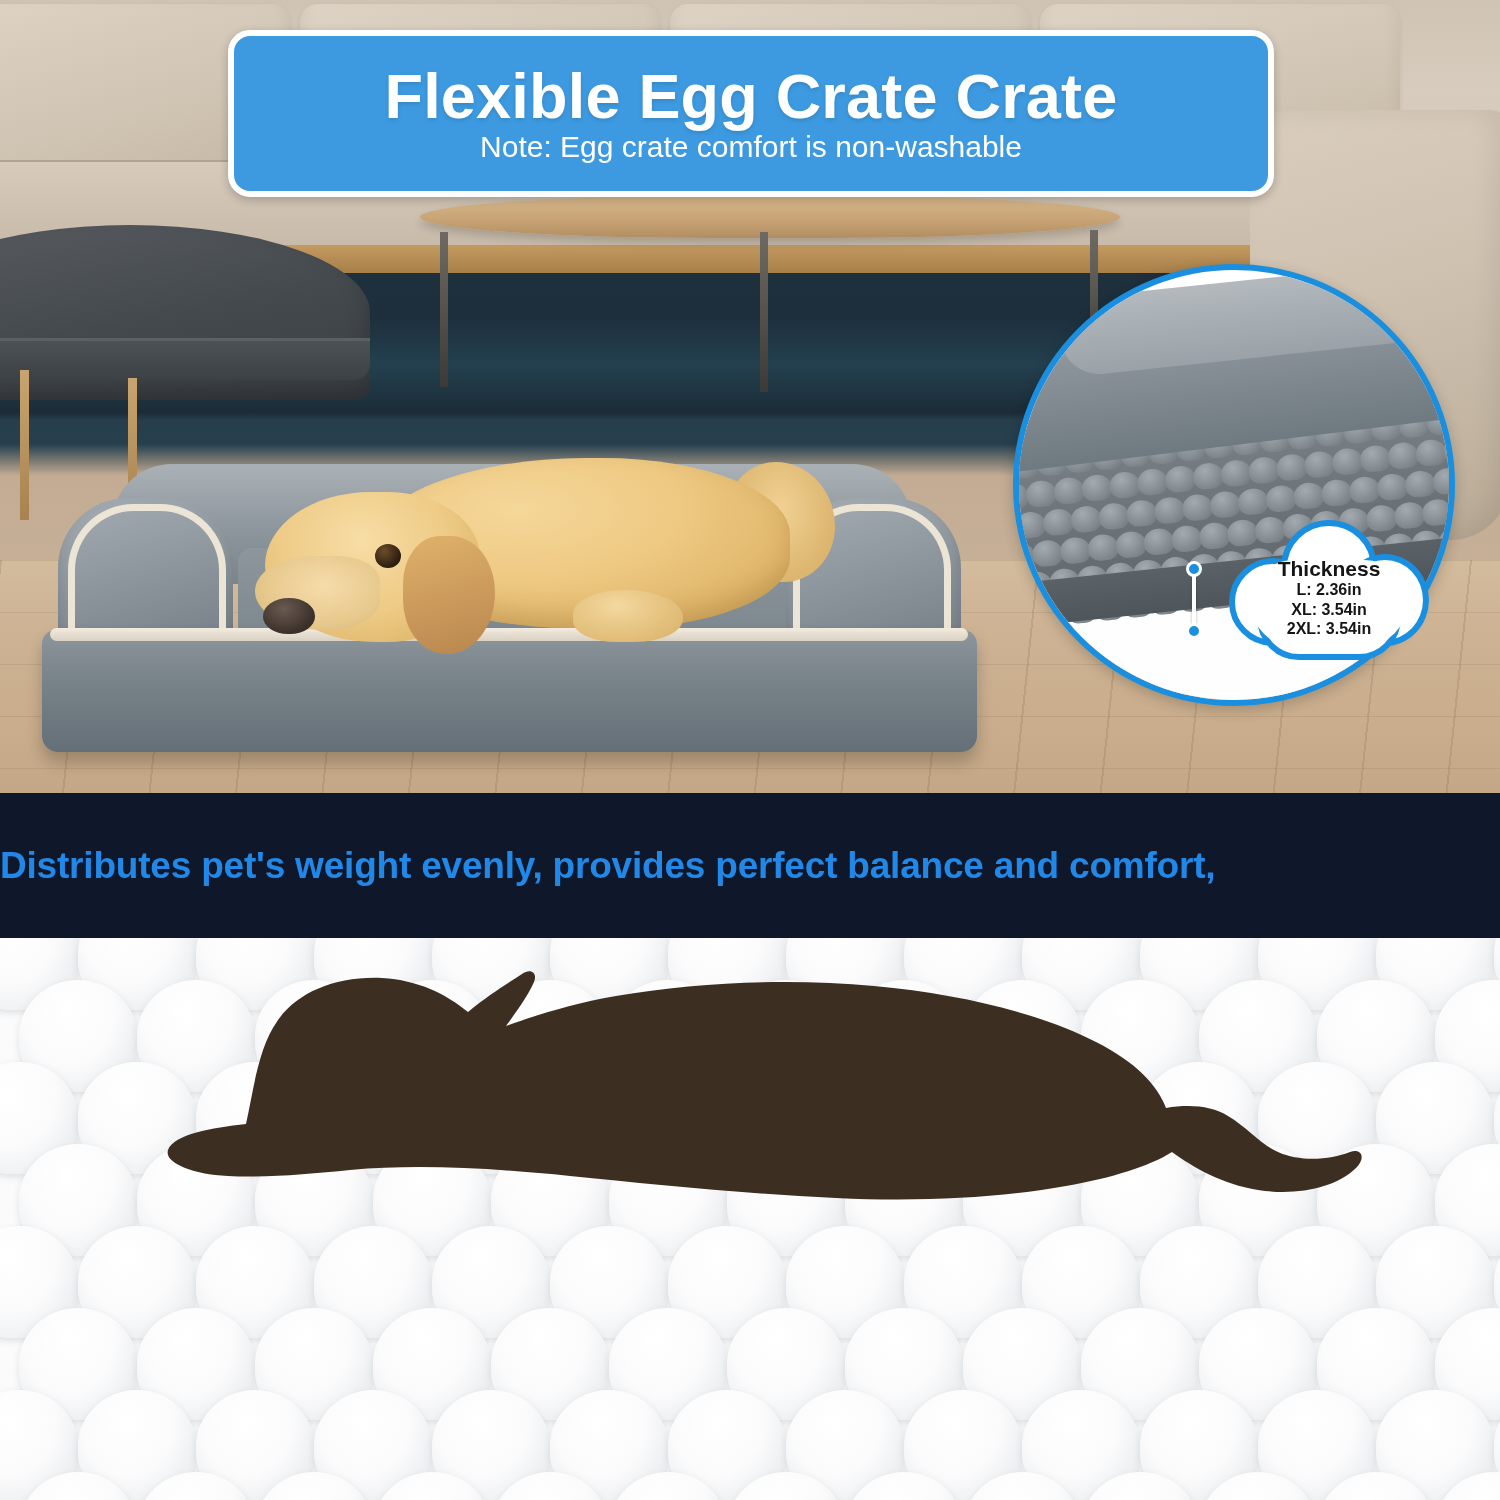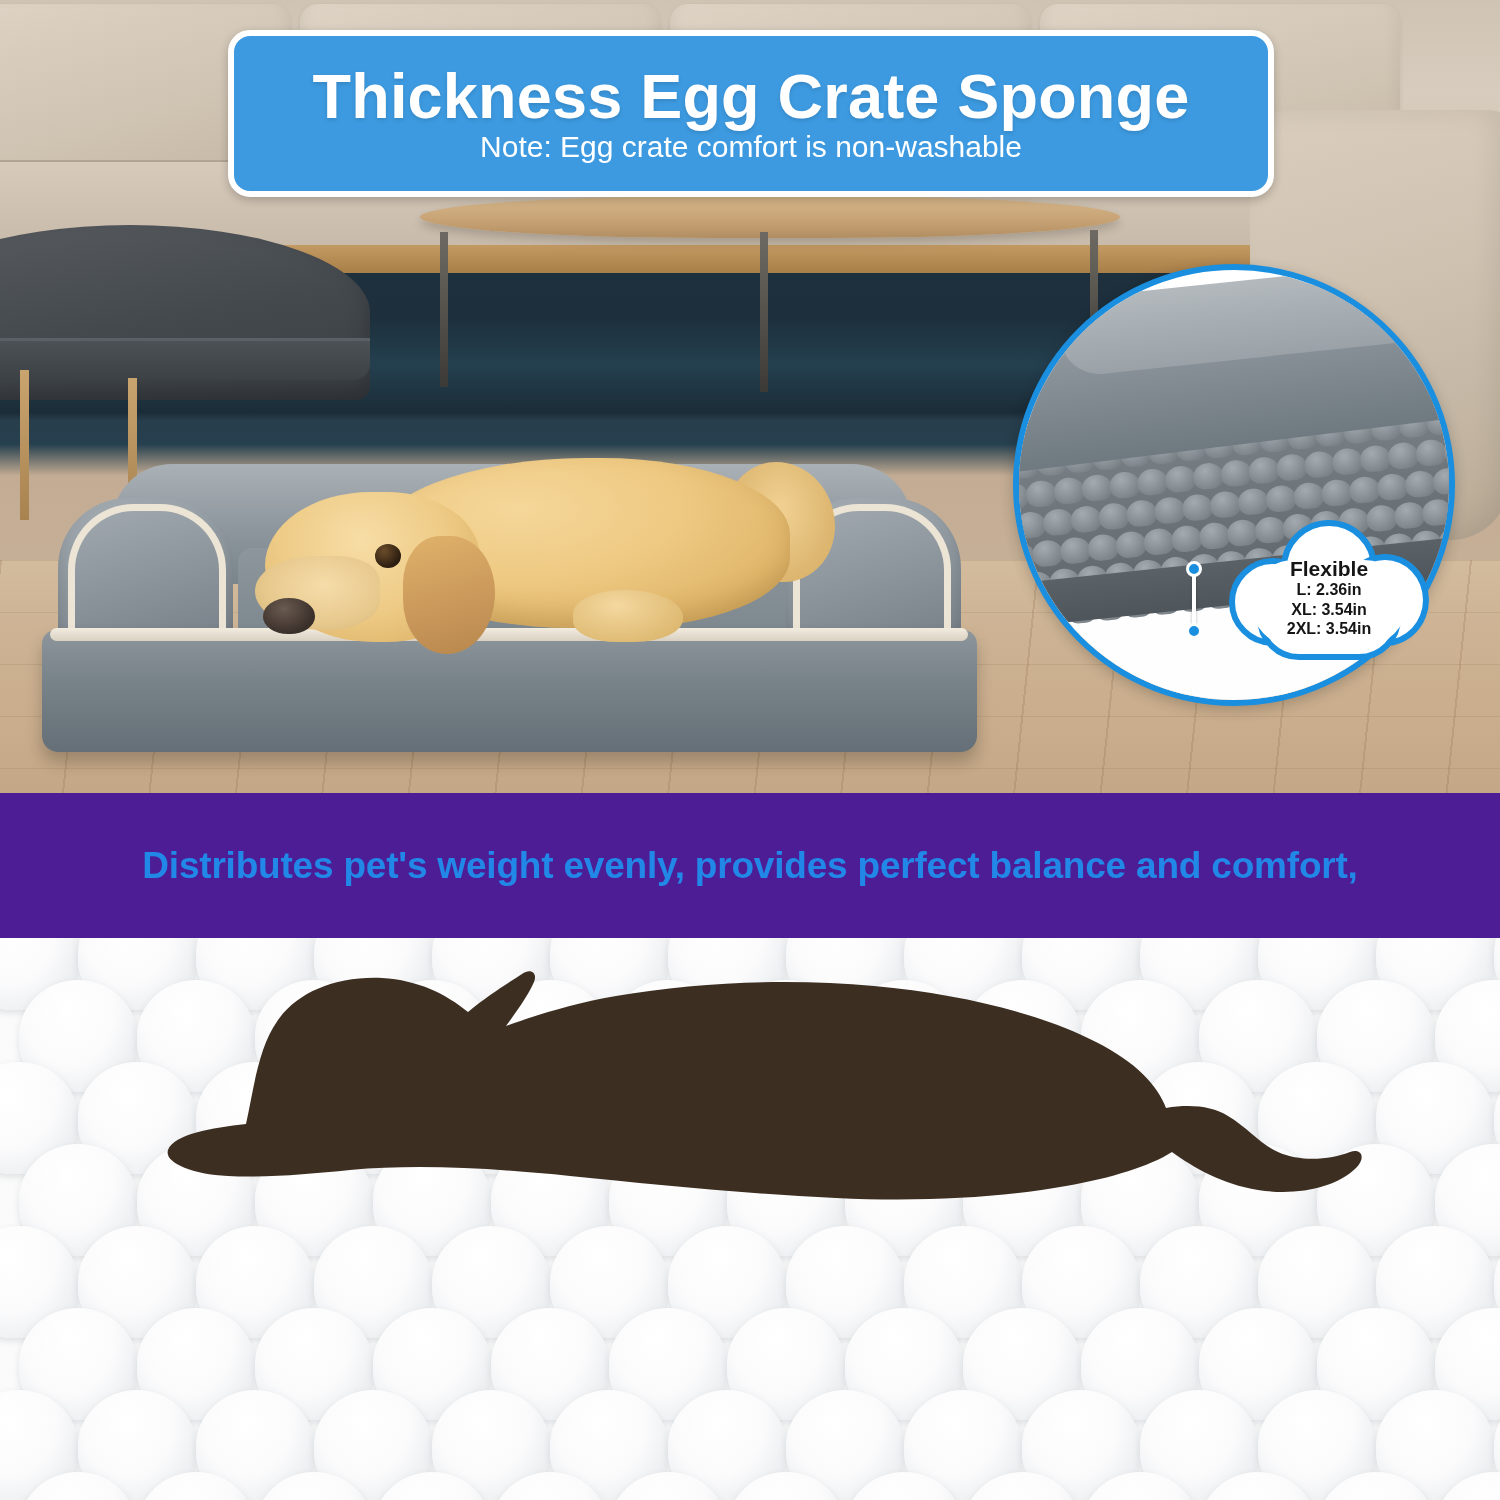--- a/index.html
+++ b/index.html
@@ -151,22 +151,22 @@
   .cloud { position:absolute; left:1229px; top:520px; width:200px; height:146px; }
   .cloud-lobe { position:absolute; border-radius:50%; background:#ffffff; border:6px solid #1a8fe0; }
   .cloud-text { position:absolute; inset:0; z-index:4;
       display:flex; flex-direction:column; align-items:center; justify-content:center; gap:3px;
       padding-top:10px; }
   .cloud-title { font-size:21px; font-weight:bold; color:#151515; line-height:1; }
   .cloud-line { font-size:16px; font-weight:bold; color:#151515; line-height:1.05; }
 
   
   .caption-band { position:absolute; left:0; top:793px; width:1500px; height:145px;
-      background:#4c1d95; display:flex; flex-direction:row; align-items:center;
-      justify-content:center; gap:6px; }
+      background:#0f172a; display:flex; flex-direction:row; align-items:center;
+      justify-content:space-between; gap:6px; }
   .caption-line { color:#2288e8; font-size:37px; font-weight:bold; line-height:1.12;
       white-space:nowrap; letter-spacing:-.2px; }
 
   
   .diagram { position:absolute; left:0; top:938px; width:1500px; height:562px; overflow:hidden;
       background:#fbfbfb; }
   .bump-layer { position:absolute; inset:0; }
   .bump-layer i { position:absolute; width:118px; height:112px; border-radius:50% 50% 44% 44%;
       background:radial-gradient(ellipse at 42% 28%, #ffffff 0%, #fbfbfc 48%, #eceef0 78%, #e2e5e8 100%);
       box-shadow:0 3px 7px rgba(160,166,172,.30); }
@@ -372,29 +372,29 @@
       <div class="measure-dot bottom"></div>
     </div>
 
     <div class="cloud">
       <div class="cloud-lobe" style="left:52px;top:0px;width:96px;height:96px;z-index:2;"></div>
       <div class="cloud-lobe" style="left:0px;top:38px;width:88px;height:88px;z-index:2;"></div>
       <div class="cloud-lobe" style="left:112px;top:34px;width:88px;height:92px;z-index:2;"></div>
       <div class="cloud-lobe" style="left:28px;top:56px;width:144px;height:84px;border-radius:44px;z-index:3;"></div>
       <div class="cloud-lobe" style="left:22px;top:40px;width:156px;height:86px;border-radius:46px;border-color:#ffffff;z-index:3;"></div>
       <div class="cloud-text">
-        <div class="cloud-title">Flexible</div>
+        <div class="cloud-title">Thickness</div>
         <div class="cloud-line">L: 2.36in</div>
         <div class="cloud-line">XL: 3.54in</div>
         <div class="cloud-line">2XL: 3.54in</div>
       </div>
     </div>
 
     <div class="banner">
-      <div class="banner-title">Thickness Egg Crate Sponge</div>
+      <div class="banner-title">Flexible Egg Crate Crate</div>
       <div class="banner-note">Note: Egg crate comfort is non-washable</div>
     </div>
   </div>
 
   <div class="caption-band">
     <div class="caption-line">Distributes pet's weight evenly, provides perfect balance and comfort,</div>
   </div>
 
   <div class="diagram">
     <div class="bump-layer" id="bumps">

